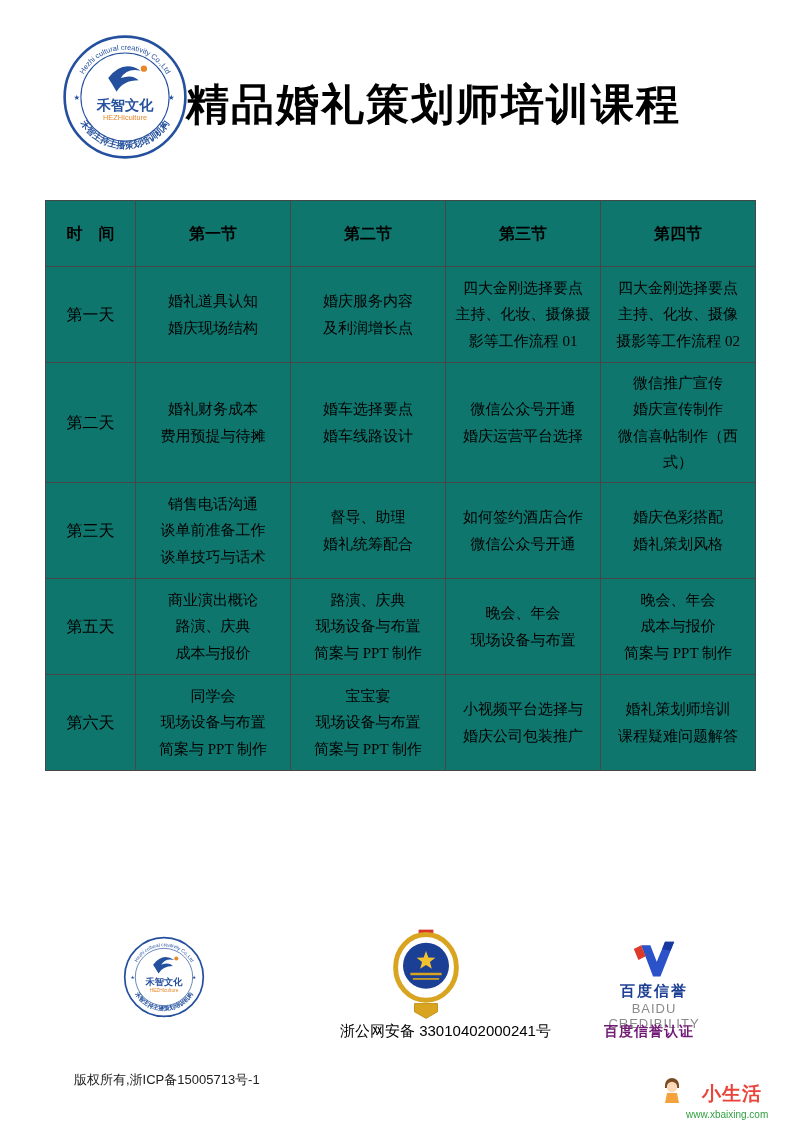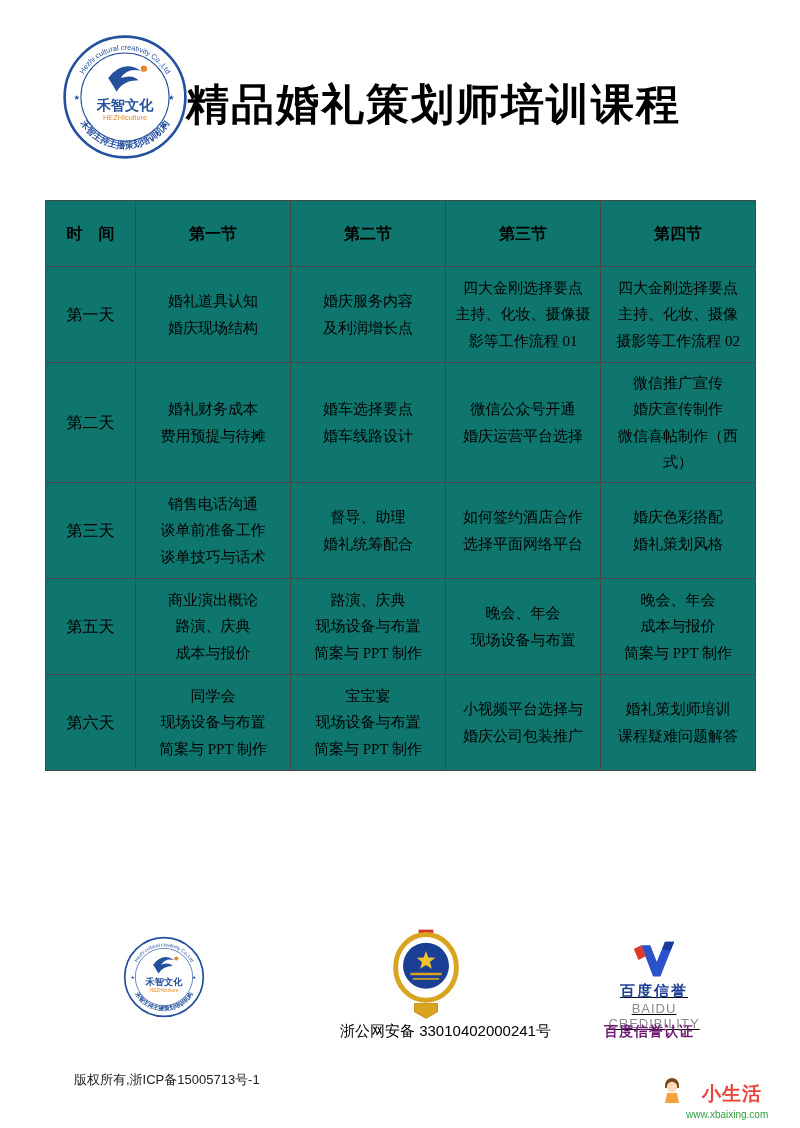--- a/index.html
+++ b/index.html
@@ -28,21 +28,21 @@
     white-space:pre-line; line-height:1.75; padding:7px 5px;
     font-size:15px; color:#000;
   }
   .course-table thead th { height:66px; font-weight:bold; font-size:16px; }
   .course-table tbody td { height:96px; }
   .course-table td.day-cell { font-size:16px; }
 
   
   .footer-logo   { position:absolute; left:123px; top:936px; width:82px; height:82px; }
   .police-badge  { position:absolute; left:388px; top:928px; width:76px; height:92px; }
-  .baidu-block   { position:absolute; left:598px; top:938px; width:112px; text-align:center;text-decoration:underline; }
+  .baidu-block   { position:absolute; left:598px; top:938px; width:112px; text-align:center; }
   .baidu-icon    { width:46px; height:44px; display:block; margin:0 auto; }
   .baidu-title   { font-size:15px; font-weight:bold; color:#1c3f94; font-family:"Liberation Sans","DejaVu Sans",sans-serif; letter-spacing:2px; }
   .baidu-sub     { font-size:13px; color:#8a8a8a; letter-spacing:1px; font-family:"Liberation Sans","DejaVu Sans",sans-serif;text-align:center; }
 
   .copyright-text {
     position:absolute; left:74px; top:1024px; font-size:13px; color:#222;
     font-family:"Liberation Sans","DejaVu Sans",sans-serif;
     margin-top:47px;
   }
   .police-number {
@@ -167,21 +167,21 @@
 微信喜帖制作（西式）</td>
         </tr>
         <tr>
           <td class="day-cell">第三天</td>
           <td>销售电话沟通
 谈单前准备工作
 谈单技巧与话术</td>
           <td>督导、助理
 婚礼统筹配合</td>
           <td>如何签约酒店合作
-选择平面网络平台</td>
+微信公众号开通</td>
           <td>婚庆色彩搭配
 婚礼策划风格</td>
         </tr>
         <tr>
           <td class="day-cell">第五天</td>
           <td>商业演出概论
 路演、庆典
 成本与报价</td>
           <td>路演、庆典
 现场设备与布置

